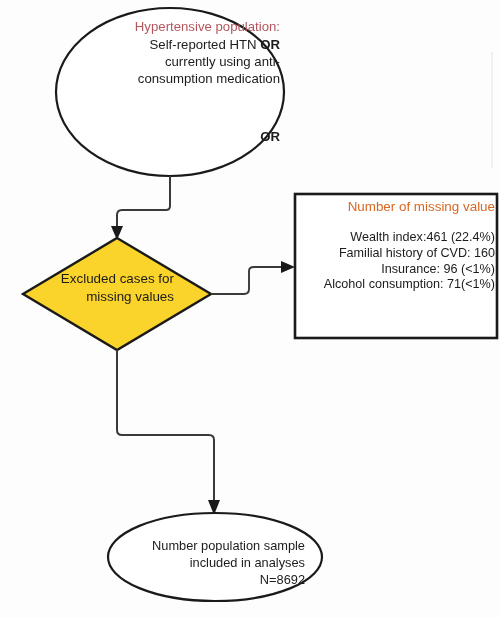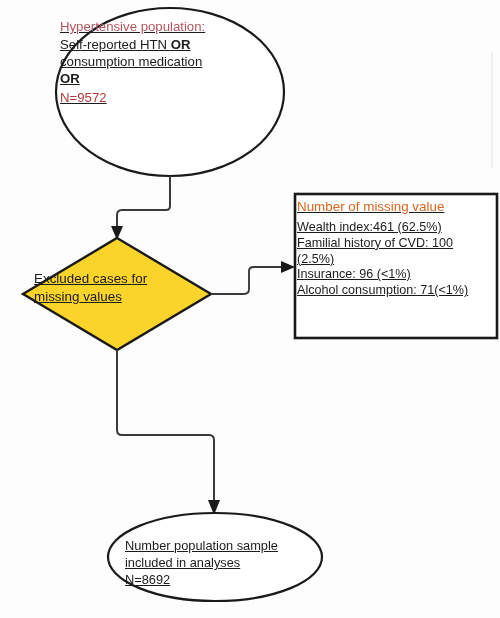--- a/index.html
+++ b/index.html
@@ -19,25 +19,24 @@
   #flow-canvas {
     position: absolute;
     left: 0;
     top: 0;
     width: 500px;
     height: 618px;
   }
 
   .node-text {
     position: absolute;
-    text-align: left;
+    text-align: right;
     color: #1c1c1c;
     line-height: 1.30;
     pointer-events: none;
-    text-decoration: underline;
   }
 
   
   #top-ellipse-text {
     left: 60px;
     top: 18px;
     width: 220px;
     font-size: 13.2px;
   }
   #top-ellipse-text .title {
@@ -46,21 +45,21 @@
     margin-bottom: 1px;
   }
   #top-ellipse-text .line {
     display: block;
   }
   #top-ellipse-text .count {
     color: #b33a3a;
     display: block;
     margin-top: 1px;
   }
-  .b { font-weight: bold; }
+  .b { font-weight: bold; margin-top: 40px; }
 
   
   #diamond-text {
     left: 34px;
     top: 270px;
     width: 140px;
     font-size: 13.4px;
     line-height: 1.33;
   }
 
@@ -69,21 +68,21 @@
     left: 297px;
     top: 199px;
     width: 198px;
     font-size: 12.6px;
     line-height: 1.26;
   }
   #missing-box-text .heading {
     display: block;
     color: #d9661f;
     font-size: 13.4px;
-    margin-bottom: 4px;
+    margin-bottom: 14px;
   }
   #missing-box-text .line {
     display: block;
   }
   #missing-box-text .total {
     display: block;
     font-weight: bold;
   }
 
   
@@ -117,36 +116,35 @@
   <polygon points="214,515 208,500 220,500" fill="#1a1a1a"></polygon>
 
   <ellipse cx="215" cy="557" rx="107" ry="44" fill="#ffffff" stroke="#1a1a1a" stroke-width="2.2"></ellipse>
 
   <line x1="492" y1="52" x2="492" y2="168" stroke="#e9e9e9" stroke-width="1.4"></line>
 </svg>
 
 <div class="node-text" id="top-ellipse-text">
   <span class="title">Hypertensive population:</span>
   <span class="line"><span>Self-reported  HTN </span><span class="b">OR</span></span>
+  <span class="line">currently using anti-</span>
   <span class="line">consumption medication</span>
   <span class="line b">OR</span>
-  <span class="count">N=9572</span>
 </div>
 
 <div class="node-text" id="diamond-text">
   <span class="line">Excluded cases</span>
   <span class="line">for missing</span>
   <span class="line">values</span>
 </div>
 
 <div class="node-text" id="missing-box-text">
   <span class="heading">Number of missing value</span>
-  <span class="line">Wealth index:461 (62.5%)</span>
-  <span class="line">Familial history of CVD: 100</span>
-  <span class="line">(2.5%)</span>
+  <span class="line">Wealth index:461 (22.4%)</span>
+  <span class="line">Familial history of CVD: 160</span>
   <span class="line">Insurance: 96 (&lt;1%)</span>
   <span class="line">Alcohol consumption: 71(&lt;1%)</span>
 </div>
 
 <div class="node-text" id="bottom-ellipse-text">
   <span class="line">Number population sample</span>
   <span class="line">included in analyses</span>
   <span class="line">N=8692</span>
 </div>
 

